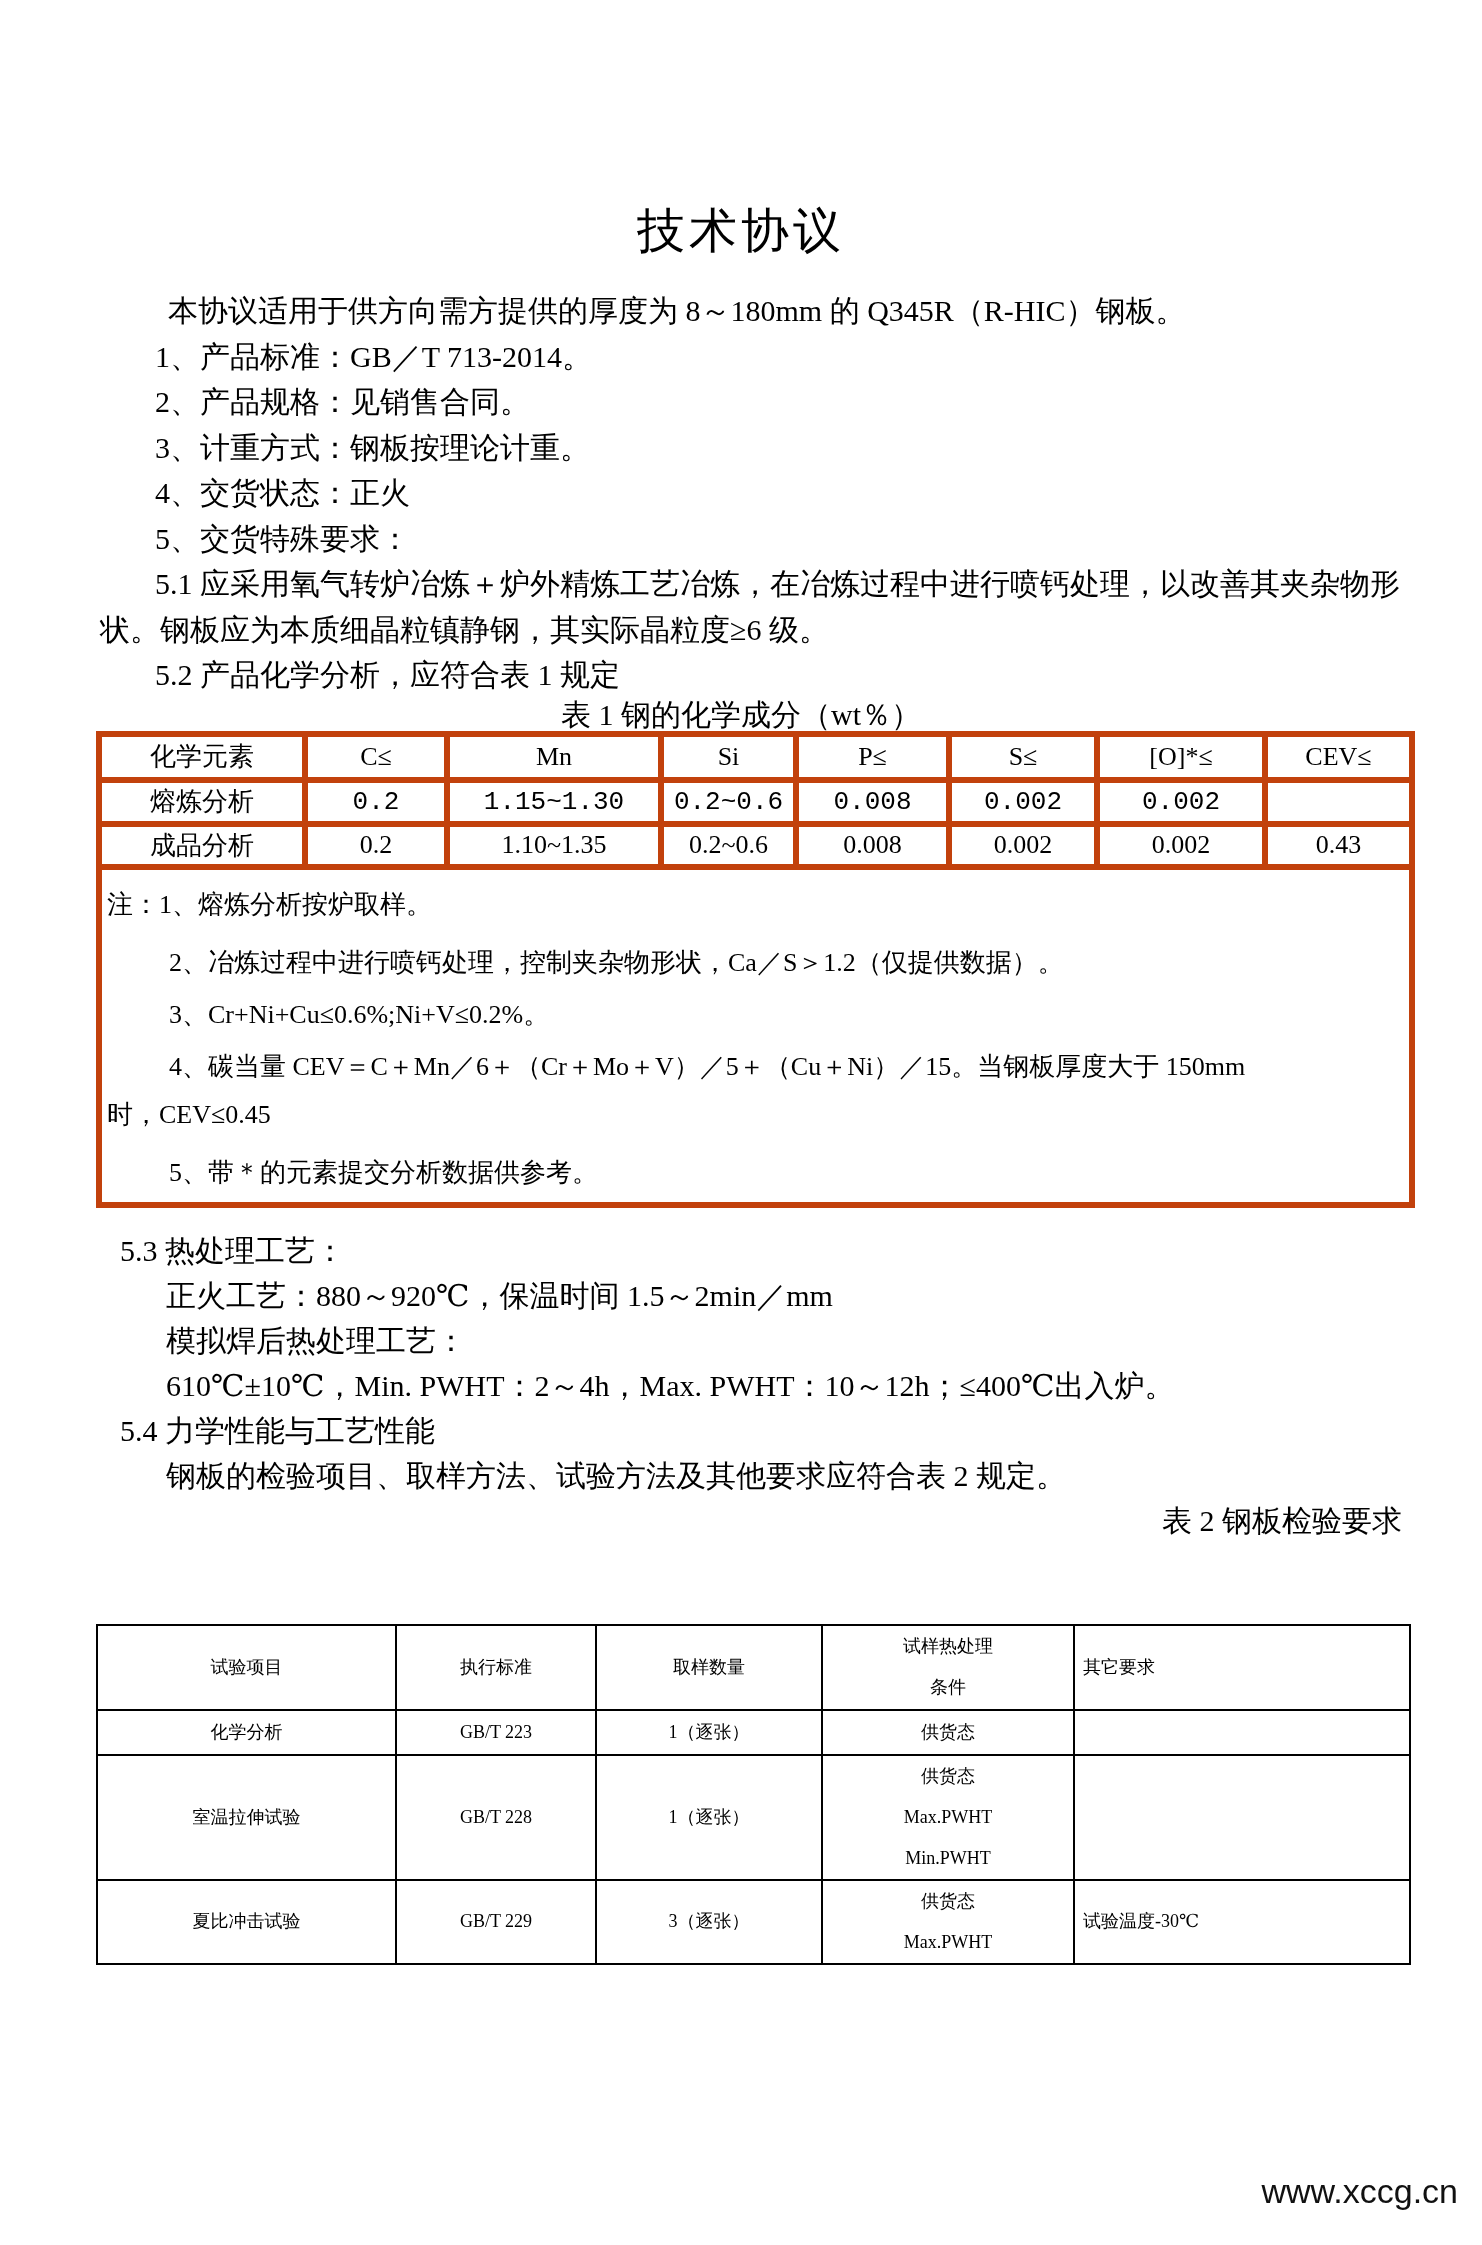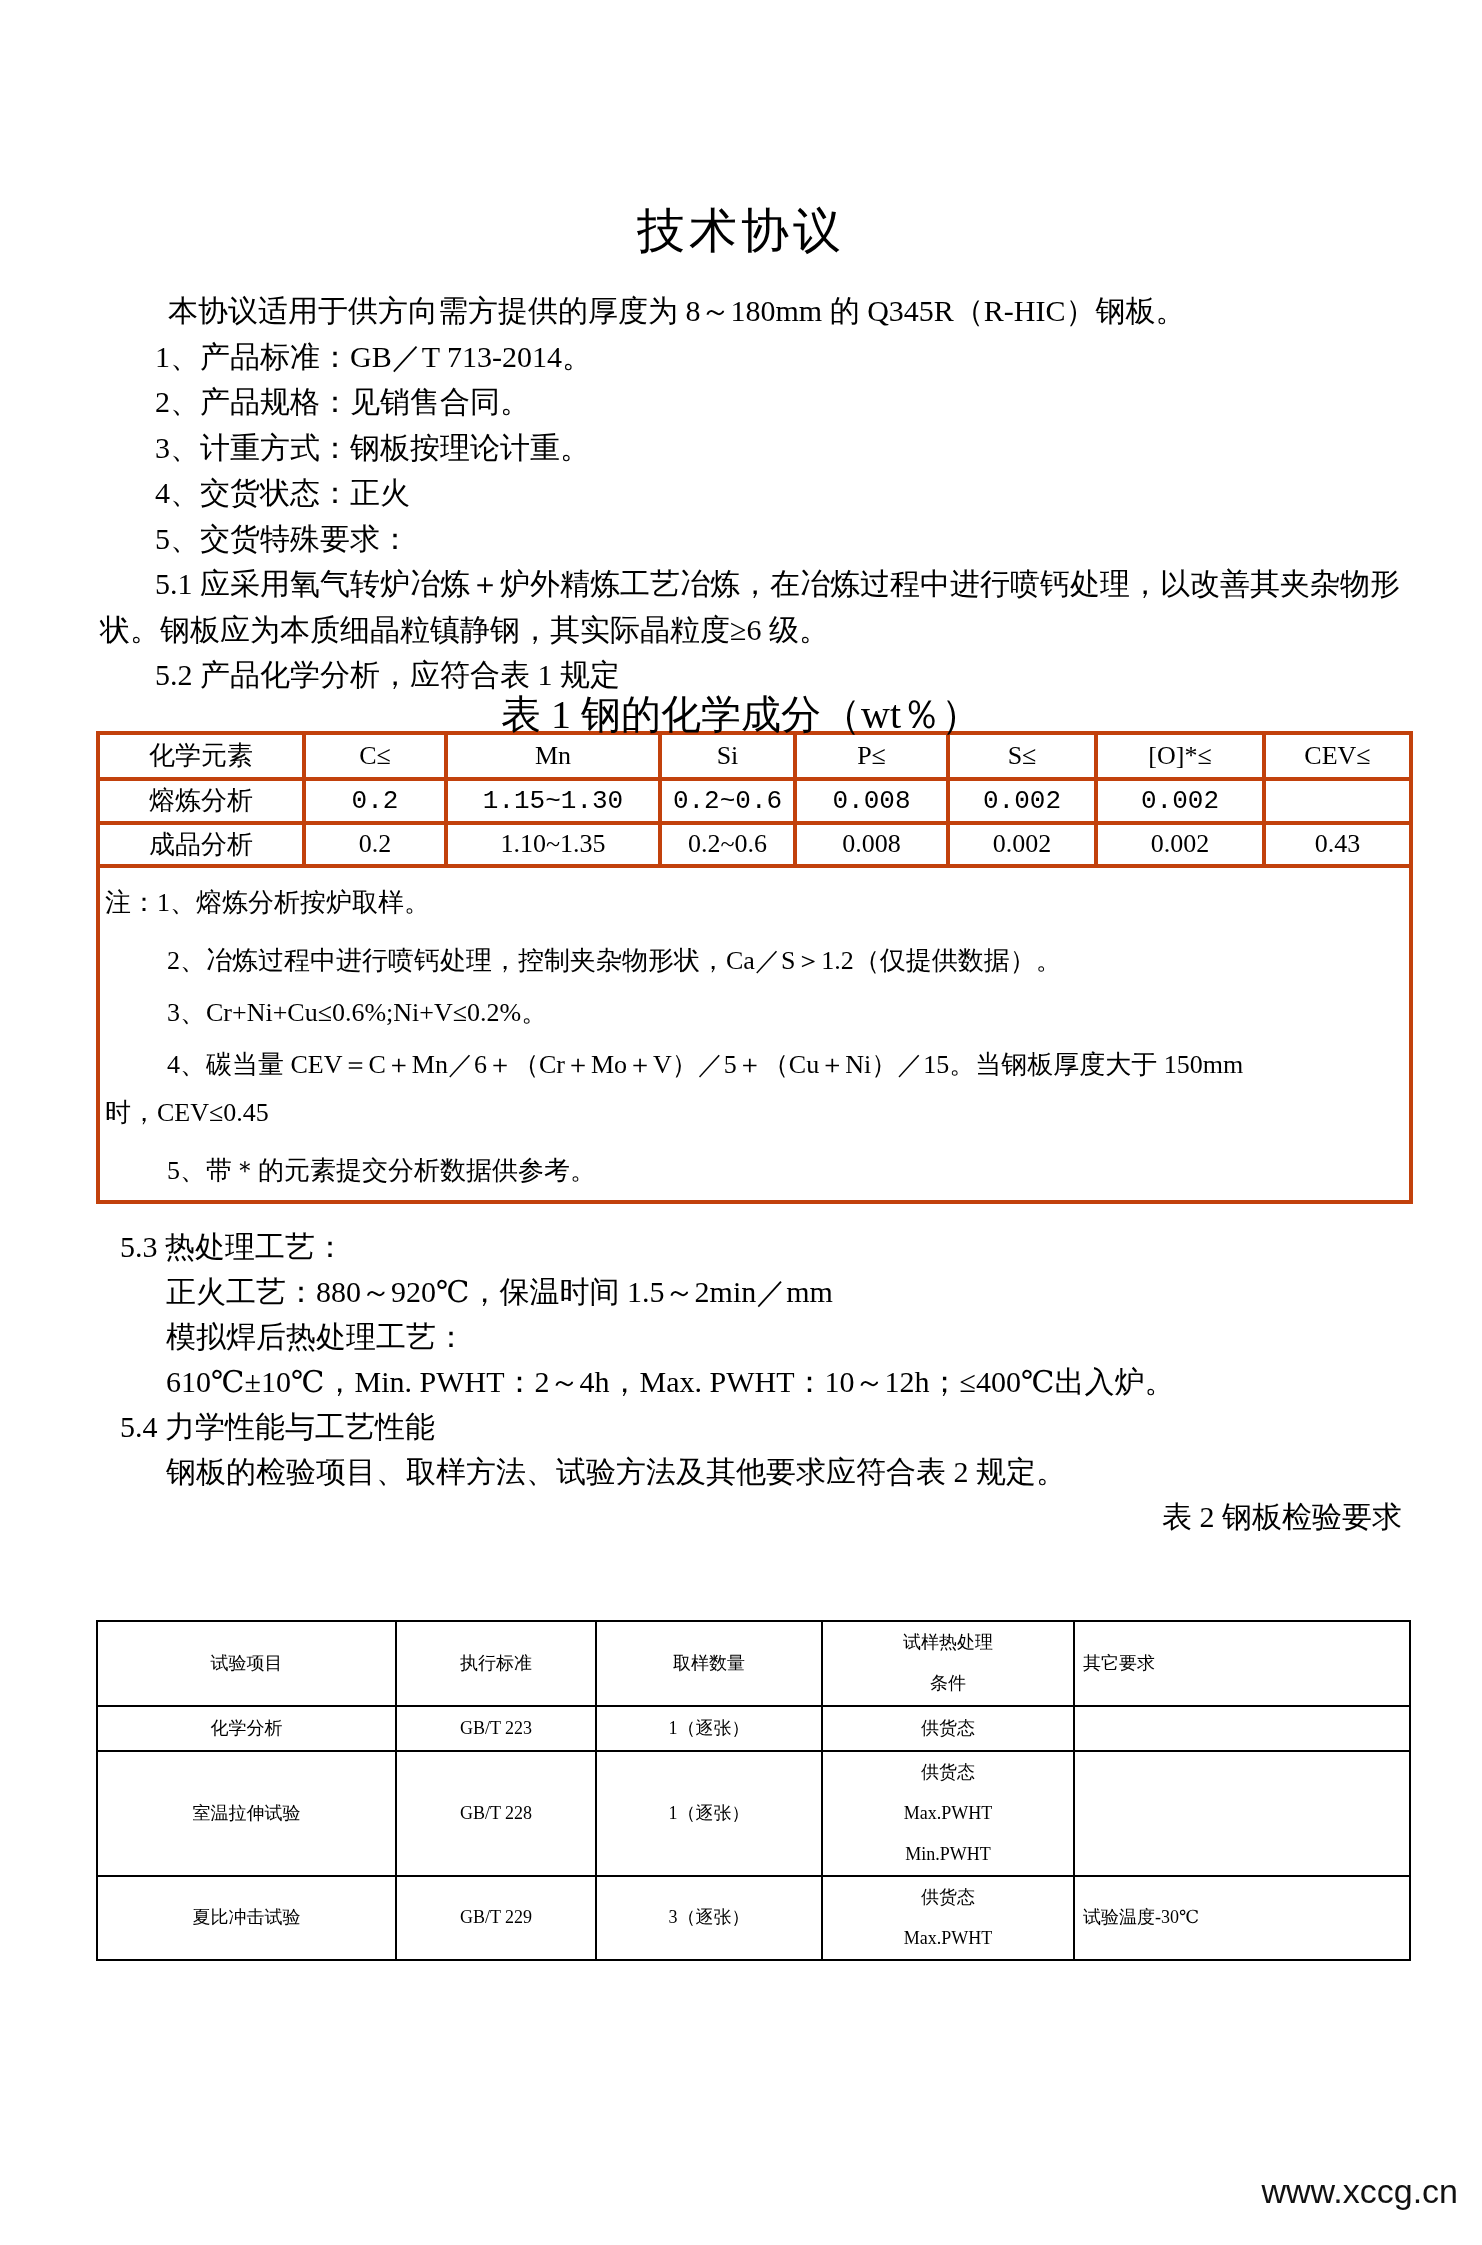--- a/index.html
+++ b/index.html
@@ -26,34 +26,34 @@
     font-size:30px;
     line-height:45.5px;
   }
   .body-block p { margin:0; white-space:nowrap; }
   .indent1 { text-indent:55px; }
   .indent2 { text-indent:68px; }
   .noindent { text-indent:0; }
 
   .t1-caption {
     margin:0;
-    font-size:40px;
+    font-size:30px;
     line-height:33px;
     text-align:center;
     white-space:nowrap;
   }
   table.t1 {
     margin-left:96px;
     border-collapse:collapse;
     table-layout:fixed;
     width:1315px;
     font-size:26px;
   }
   table.t1 td {
-    border:4px solid #c2410c;
+    border:6px solid #c2410c;
     text-align:center;
     vertical-align:middle;
     padding:0;
     white-space:nowrap;
     overflow:hidden;
   }
   tr.t1-header { height:46px; }
   tr.t1-row1  { height:44px;font-family:Liberation Mono, monospace; }
   tr.t1-row2  { height:43px;padding-left:25px; }
   td.notes-cell {

